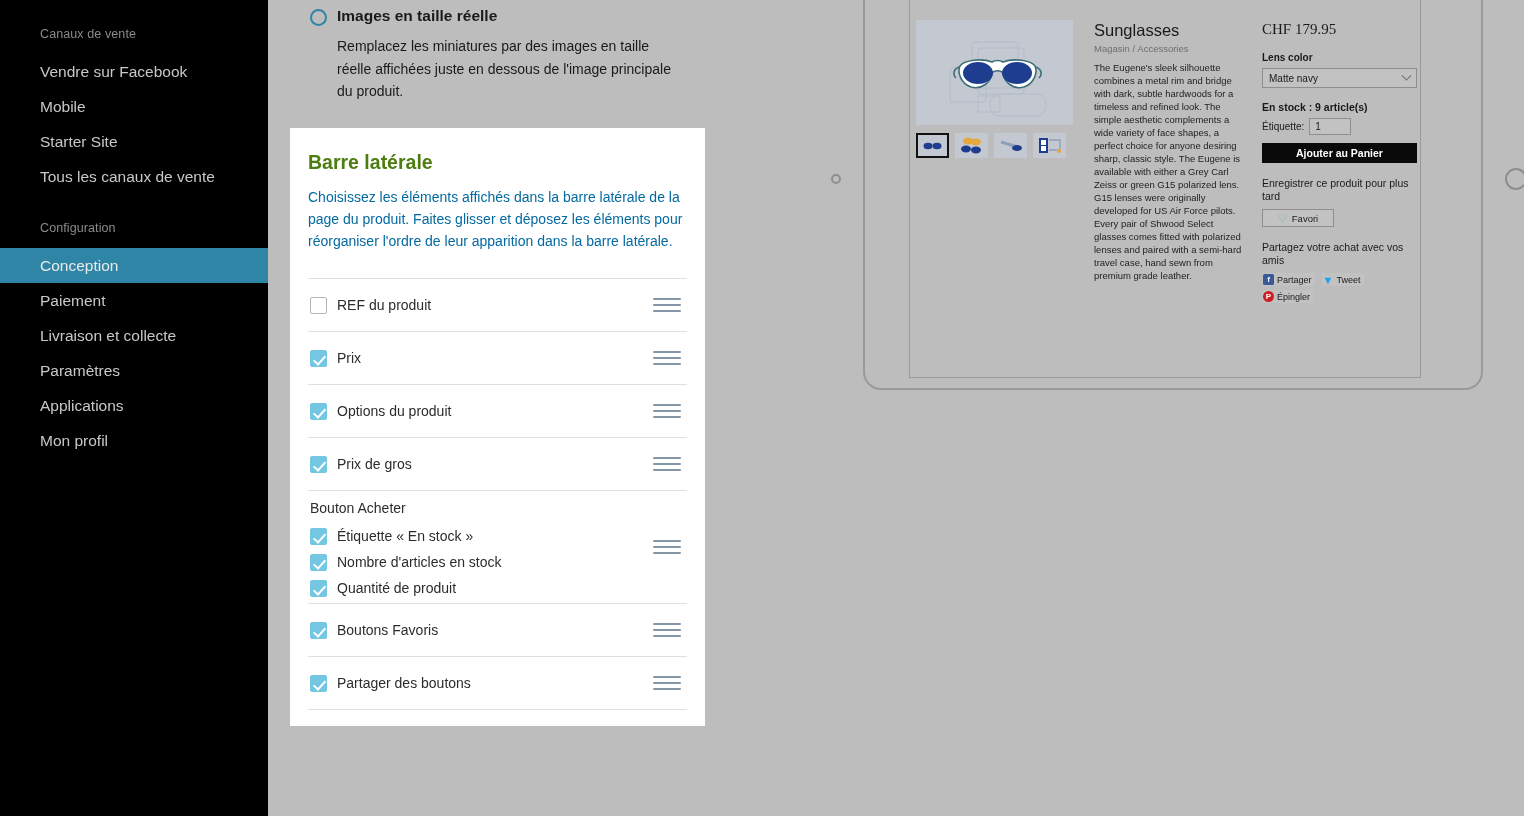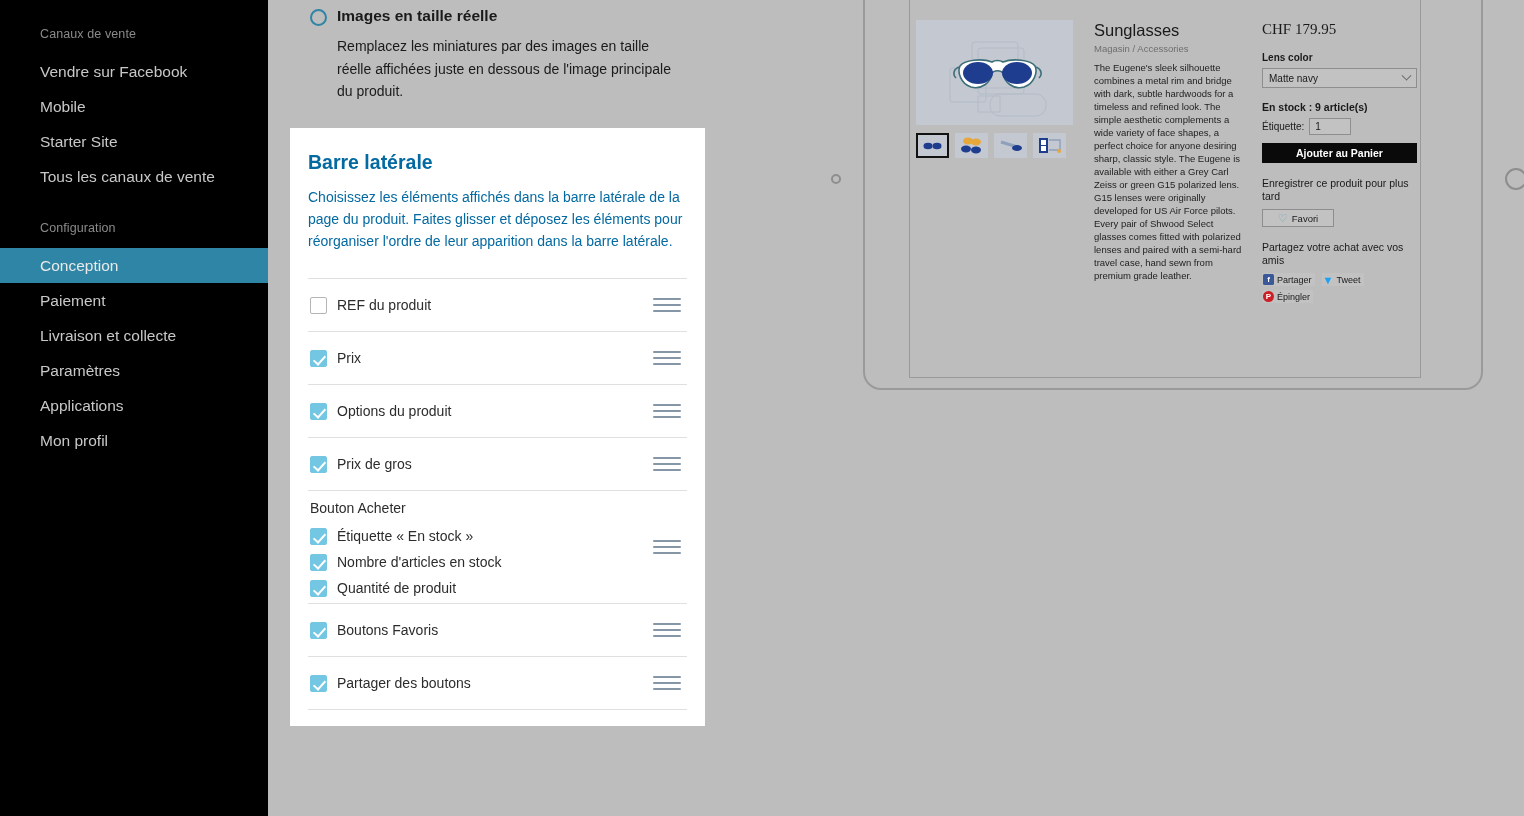--- a/index.html
+++ b/index.html
@@ -103,21 +103,21 @@
     position: absolute;
     left: 22px; top: 128px;
     width: 415px;
     background: #ffffff;
     padding: 22px 18px 16px 18px;
     box-shadow: 0 0 0 0 rgba(0,0,0,0);
   }
   .card-title {
     font-size: 19.5px;
     font-weight: bold;
-    color: #0369a1;
+    color: #4d7c0f;
     line-height: 24px;
     margin-bottom: 12px;
   }
   .card-desc {
     font-size: 14px;
     color: #0369a1;
     line-height: 22px;
     margin-bottom: 26px;
   }
 

